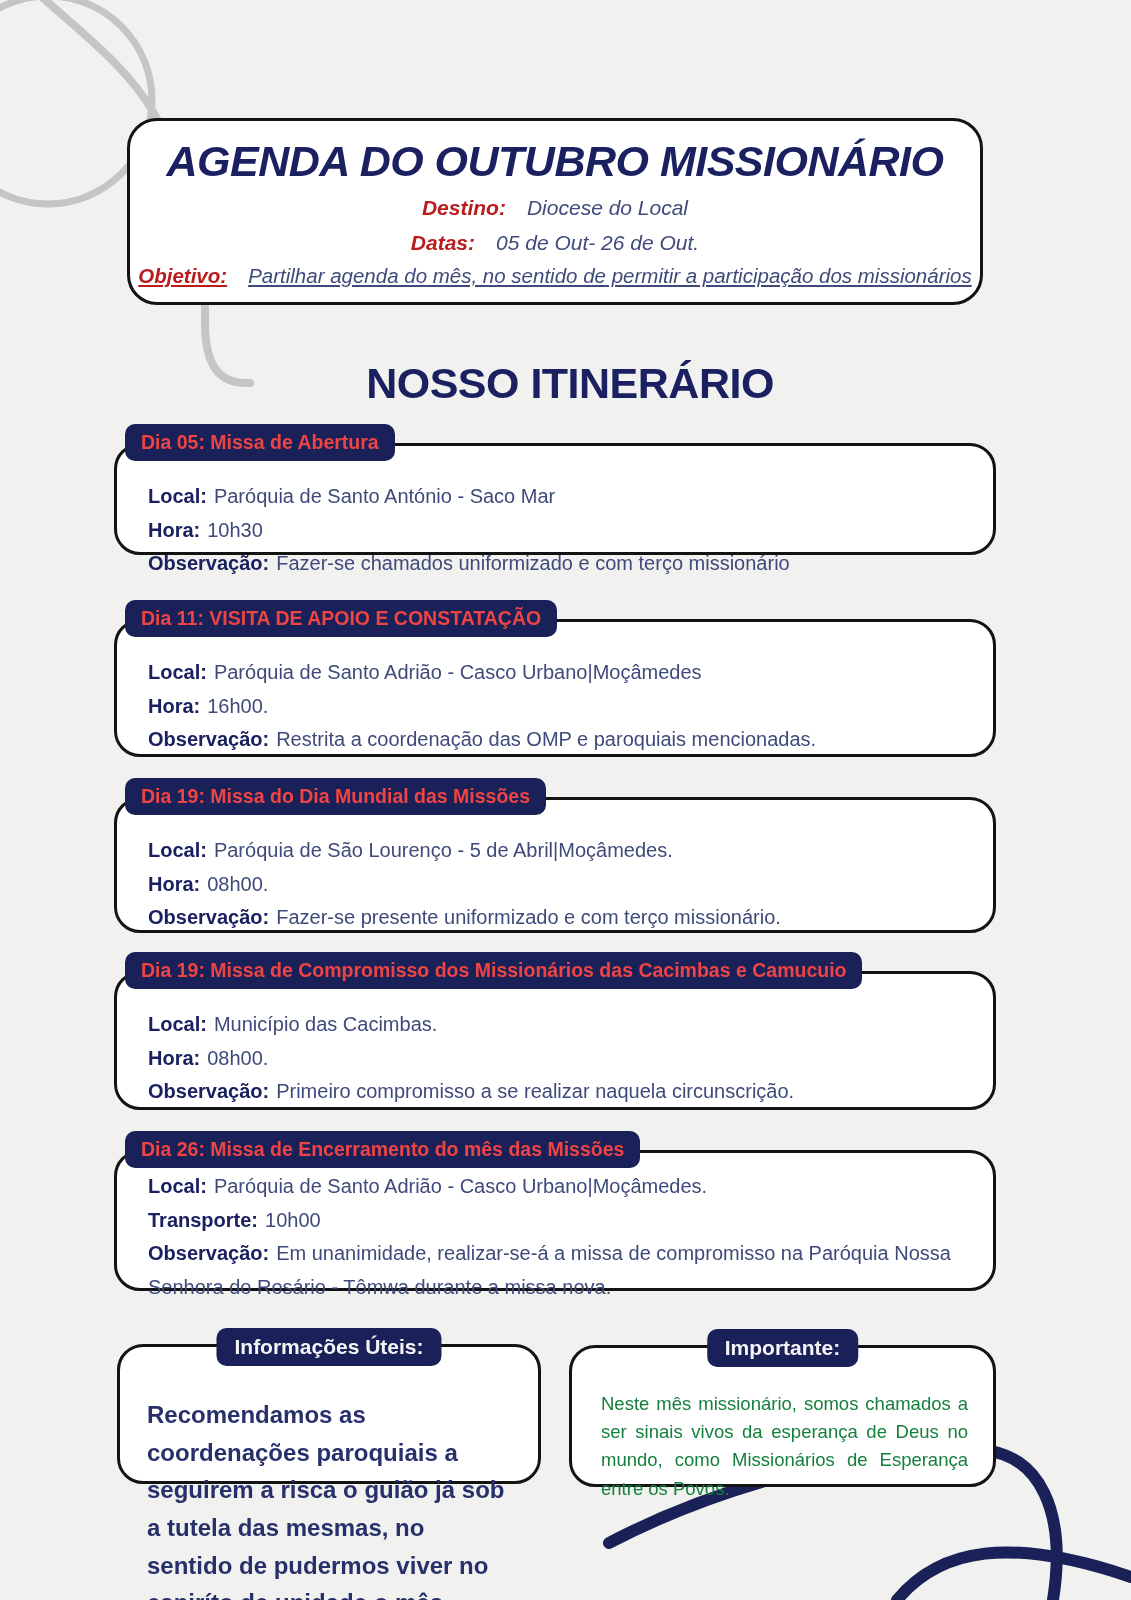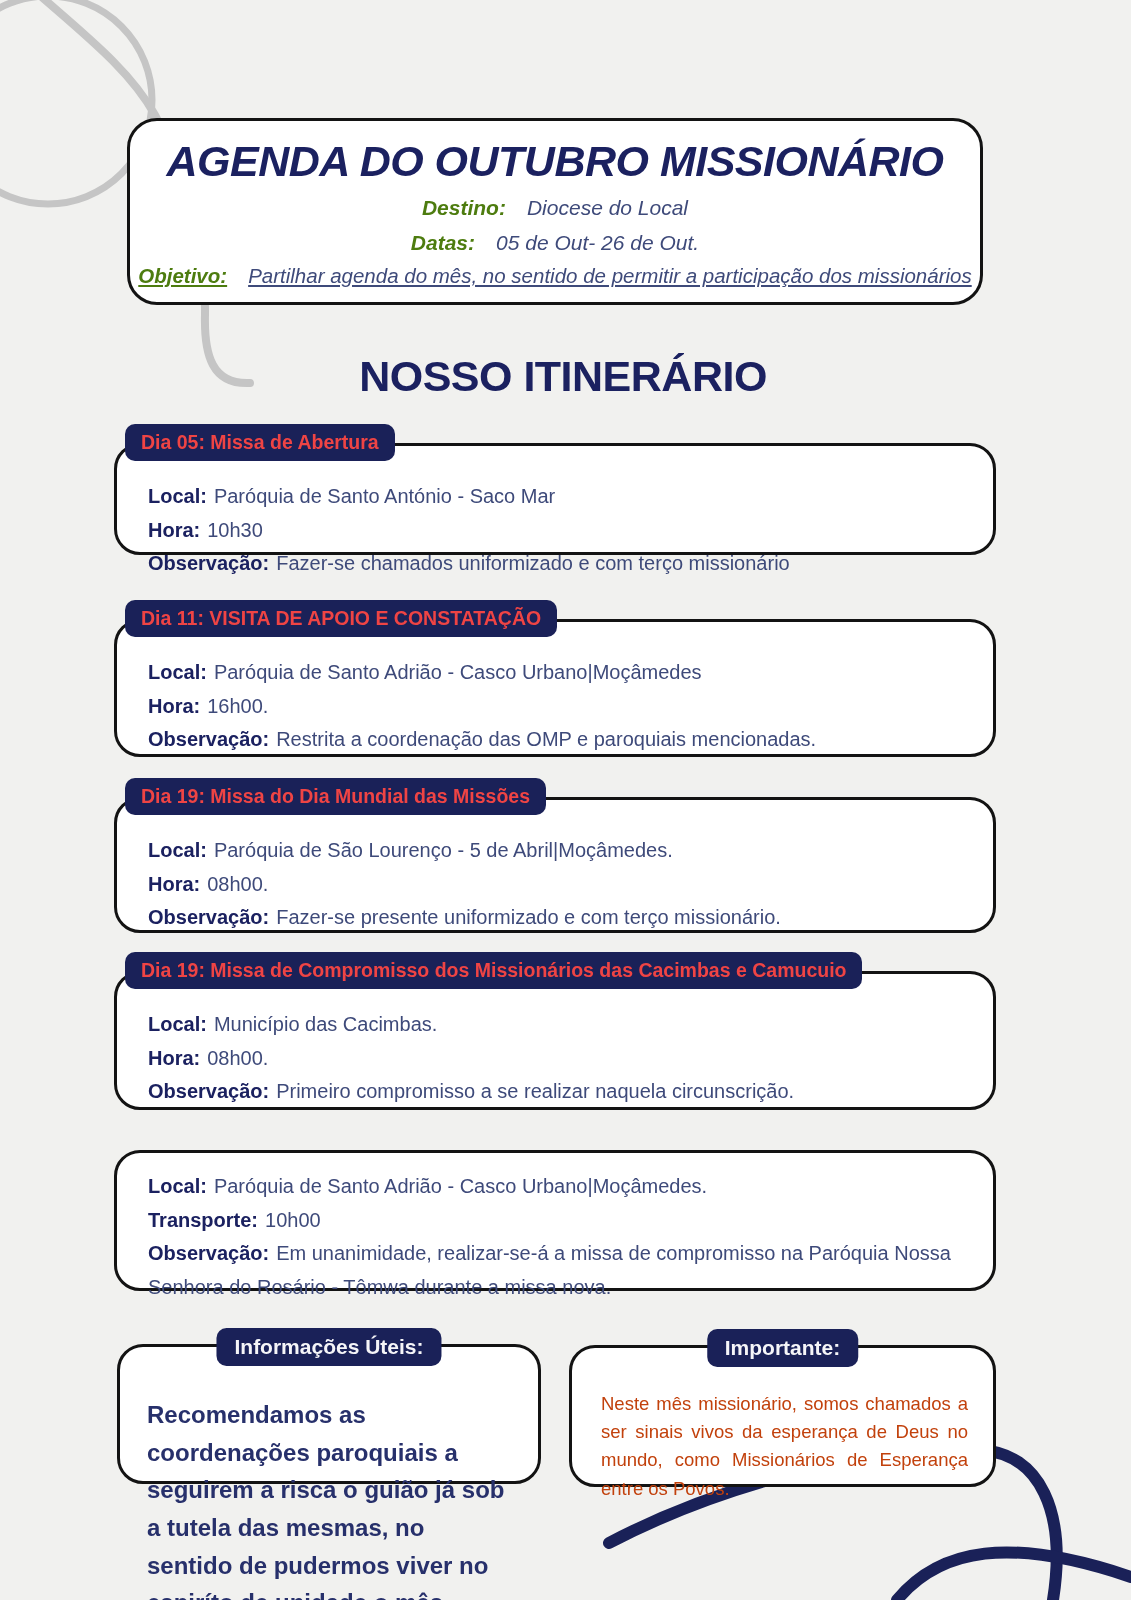--- a/index.html
+++ b/index.html
@@ -20,28 +20,28 @@
     left:127px;top:118px;width:856px;height:187px;
     background:#ffffff;border:3.5px solid #131313;border-radius:30px;
     box-sizing:border-box;text-align:center;font-style:italic;
   }
   .title-card h1{
     margin:16px 10px 0 10px;
     font-size:43px;font-weight:bold;letter-spacing:-0.5px;
     color:#1b2160;white-space:nowrap;
   }
   .meta-row{margin:9px 0 0 0;font-size:21px;line-height:26px;color:#3e4a7a;}
-  .meta-row .lbl{font-weight:bold;color:#4d7c0f;margin-right:21px;}
+  .meta-row .lbl{font-weight:bold;color:#b91c1c;margin-right:21px;}
   .meta-row.objetivo{font-size:20.5px;margin-top:7px;}
   .meta-row.objetivo .lbl,.meta-row.objetivo .val{text-decoration:underline;}
 
   
   .itinerary{
     position:absolute;z-index:1;left:0;top:344px;width:1110px;
-    margin:8px;text-align:center;
+    margin:15px;text-align:center;
     font-size:43px;font-weight:bold;letter-spacing:-0.5px;color:#1b2160;
   }
 
   
   .event{position:absolute;z-index:1;left:114px;width:882px;}
   .e1{top:424px}.e2{top:600px}.e3{top:778px}.e4{top:952px}.e5{top:1131px}
   .event-pill{
     position:absolute;top:0;left:11px;z-index:2;
     height:37px;line-height:37px;padding:0 16px;
     background:#1a2158;border-radius:10px;
@@ -74,21 +74,21 @@
     height:38px;line-height:38px;padding:0 18px;
     background:#1a2158;border-radius:10px;
     color:#f5f5f8;font-weight:bold;font-size:21px;white-space:nowrap;z-index:2;
   }
   .info-body{
     padding:25px 22px 0 27px;
     font-size:24px;font-weight:bold;color:#27306b;line-height:1.57;
   }
   .important-body{
     padding:23px 25px 0 29px;
-    font-size:18.5px;color:#c2410c;line-height:1.54;text-align:justify;
+    font-size:18.5px;color:#15803d;line-height:1.54;text-align:justify;
   }
 </style>
 </head>
 <body>
 
 <div class="page">
 
   <svg class="decor decor-top" width="320" height="420" viewBox="0 0 320 420" fill="none">
     <circle cx="48" cy="100" r="104" stroke="#c5c5c5" stroke-width="7" fill="none"></circle>
     <path d="M 36 -8 C 85 35 130 70 155 115 C 185 170 206 240 205 315 C 204 355 212 385 250 383" stroke="#c5c5c5" stroke-width="8" stroke-linecap="round" fill="none"></path>
@@ -144,20 +144,21 @@
   <section class="event e4">
     <div class="event-pill">Dia 19: Missa de Compromisso dos Missionários das Cacimbas e Camucuio</div>
     <div class="event-body">
       <div class="row"><span class="lbl">Local:</span><span class="val">Município das Cacimbas.</span></div>
       <div class="row"><span class="lbl">Hora:</span><span class="val">08h00.</span></div>
       <div class="row"><span class="lbl">Observação:</span><span class="val">Primeiro compromisso a se realizar naquela circunscrição.</span></div>
     </div>
   </section>
 
   <section class="event e5">
+    <div class="event-pill">Dia 26: Missa de Encerramento do mês das Missões</div>
     <div class="event-body">
       <div class="row"><span class="lbl">Local:</span><span class="val">Paróquia de Santo Adrião - Casco Urbano|Moçâmedes.</span></div>
       <div class="row"><span class="lbl">Transporte:</span><span class="val">10h00</span></div>
       <div class="row"><span class="lbl">Observação:</span><span class="val">Em unanimidade, realizar-se-á a missa de compromisso na Paróquia Nossa Senhora do Rosário - Tômwa durante a missa nova.</span></div>
     </div>
   </section>
 
   <section class="note-card info-card">
     <div class="note-pill">Informações Úteis:</div>
     <p class="info-body">Recomendamos as coordenações paroquiais a seguirem a risca o guião já sob a tutela das mesmas, no sentido de pudermos viver no espiríto de unidade o mês missionário.</p>

